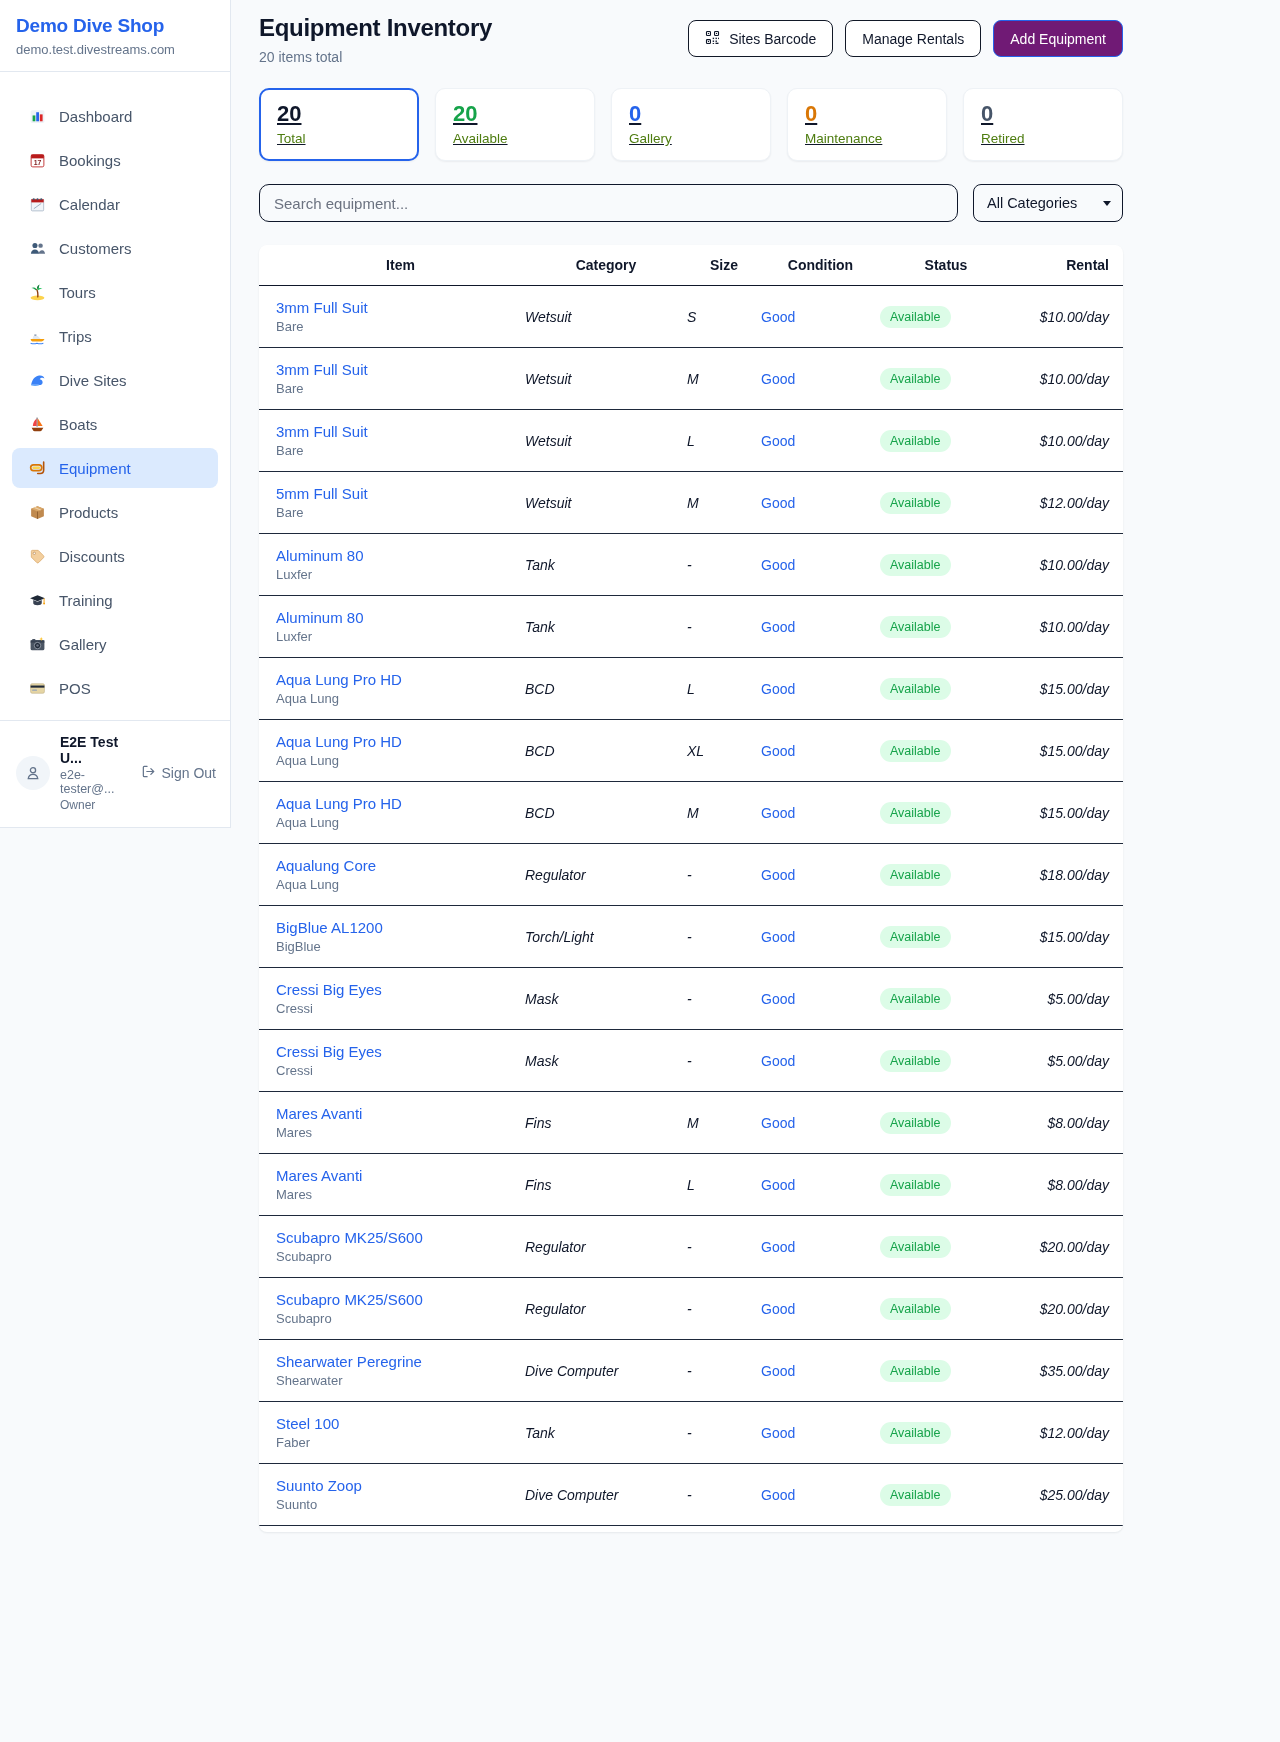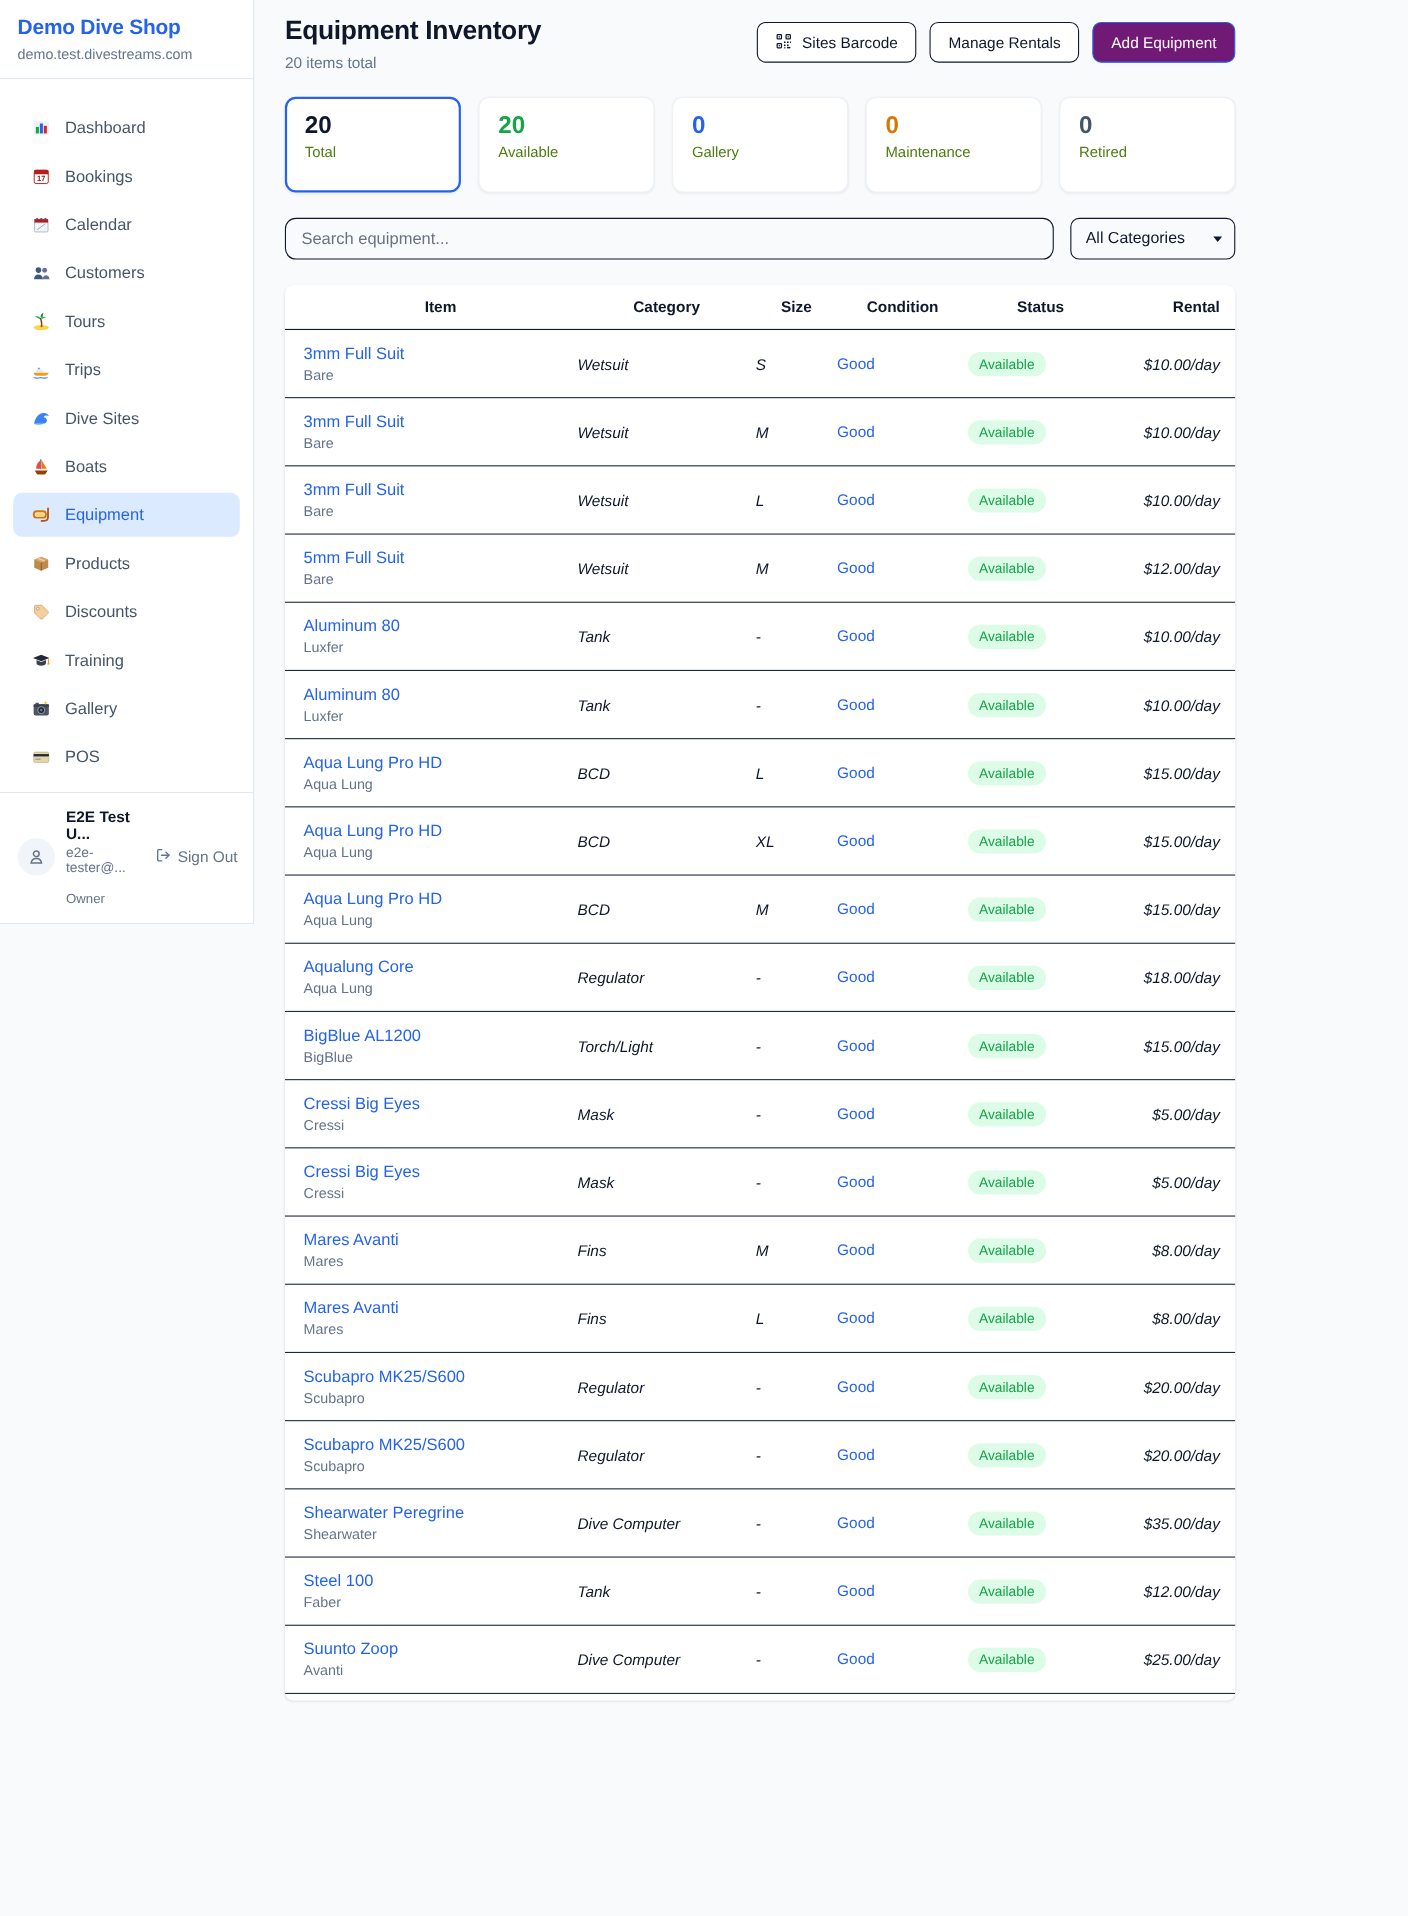--- a/index.html
+++ b/index.html
@@ -23,38 +23,38 @@
   .nav-label { font-size:15px; color:#475569; }
   .nav-item.active { background:#dbeafe; }
   .nav-item.active .nav-label { color:#2563eb; font-weight:500; }
   .user { border-top:1px solid #e2e8f0; padding:13px 14px 15px 16px; display:flex; align-items:center; gap:10px; }
   .avatar { width:34px; height:34px; border-radius:50%; background:#f1f5f9; flex:none;
     display:flex; align-items:center; justify-content:center; }
   .avatar svg { width:18px; height:18px; }
   .user-info { flex:1; min-width:0; }
   .user-name { font-size:14px; font-weight:bold; color:#0f172a; }
   .user-email { font-size:12.5px; color:#64748b; margin-top:2px; }
-  .user-role { font-size:12px; color:#64748b; margin-top:14px; }
+  .user-role { font-size:12px; color:#64748b; margin-top:2px; }
   .signout { display:flex; align-items:center; gap:6px; color:#64748b; font-size:14px; cursor:pointer; white-space:nowrap; }
   .signout svg { width:15px; height:15px; }
   
   .main { position:absolute; left:259px; top:14px; width:864px; }
   .header { display:flex; justify-content:space-between; align-items:flex-start; }
   .page-title { font-size:24px; font-weight:bold; letter-spacing:-.3px; color:#0f172a; }
   .page-subtitle { font-size:14px; color:#64748b; margin-top:7px; }
   .actions { display:flex; gap:12px; margin-top:6px; }
   .btn { display:inline-flex; align-items:center; gap:9px; height:37px; padding:0 16px;
     border-radius:8px; font-size:14px; font-weight:500; background:#fff;
     border:1px solid #111827; color:#0f172a; cursor:pointer; font-family:inherit; }
   .btn svg { width:15px; height:15px; }
   .btn-primary { background:#701a75; border:1px solid #2563eb; color:#fff; }
   
   .stats { display:flex; gap:16px; margin-top:23px; }
-  .stat-card { width:160px; height:87px; background:#fff; border:1px solid #eef2f6; border-radius:10px;
-    padding:13px 17px; box-shadow:0 1px 2px rgba(15,23,42,.06); cursor:pointer; }
+  .stat-card { width:160px; height:73px; background:#fff; border:1px solid #eef2f6; border-radius:10px;
+    padding:13px 17px; box-shadow:0 1px 2px rgba(15,23,42,.06); cursor:pointer;text-decoration:underline; }
   .stat-card.selected { border:2px solid #2563eb; padding:12px 16px; }
   .stat-value { font-size:22px; font-weight:bold; line-height:1.1; }
   .stat-label { font-size:13.5px; color:#4d7c0f; margin-top:5px; }
   
   .filter-row { display:flex; gap:15px; margin-top:23px; }
   .search-input { flex:1; height:38px; border:1px solid #0f172a; border-radius:10px;
     background:#f8fafc; padding:0 14px; font-size:15px; color:#0f172a; font-family:inherit; outline:none; }
   .search-input::placeholder { color:#6b7280; }
   .select { width:150px; height:38px; border:1px solid #0f172a; border-radius:8px; background:#f8fafc;
     display:flex; align-items:center; justify-content:space-between; padding:0 11px 0 13px;
@@ -543,21 +543,21 @@
           </div>
           <div class="cell">Tank</div>
           <div class="cell">-</div>
           <div><span class="cond">Good</span></div>
           <div><span class="pill">Available</span></div>
           <div class="cell right">$12.00/day</div>
         </div>
         <div class="trow tbody-row">
           <div>
             <div class="item-name">Suunto Zoop</div>
-            <div class="item-brand">Avanti</div>
+            <div class="item-brand">Suunto</div>
           </div>
           <div class="cell">Dive Computer</div>
           <div class="cell">-</div>
           <div><span class="cond">Good</span></div>
           <div><span class="pill">Available</span></div>
           <div class="cell right">$25.00/day</div>
         </div>
       </div>
   </div>
 </main>

